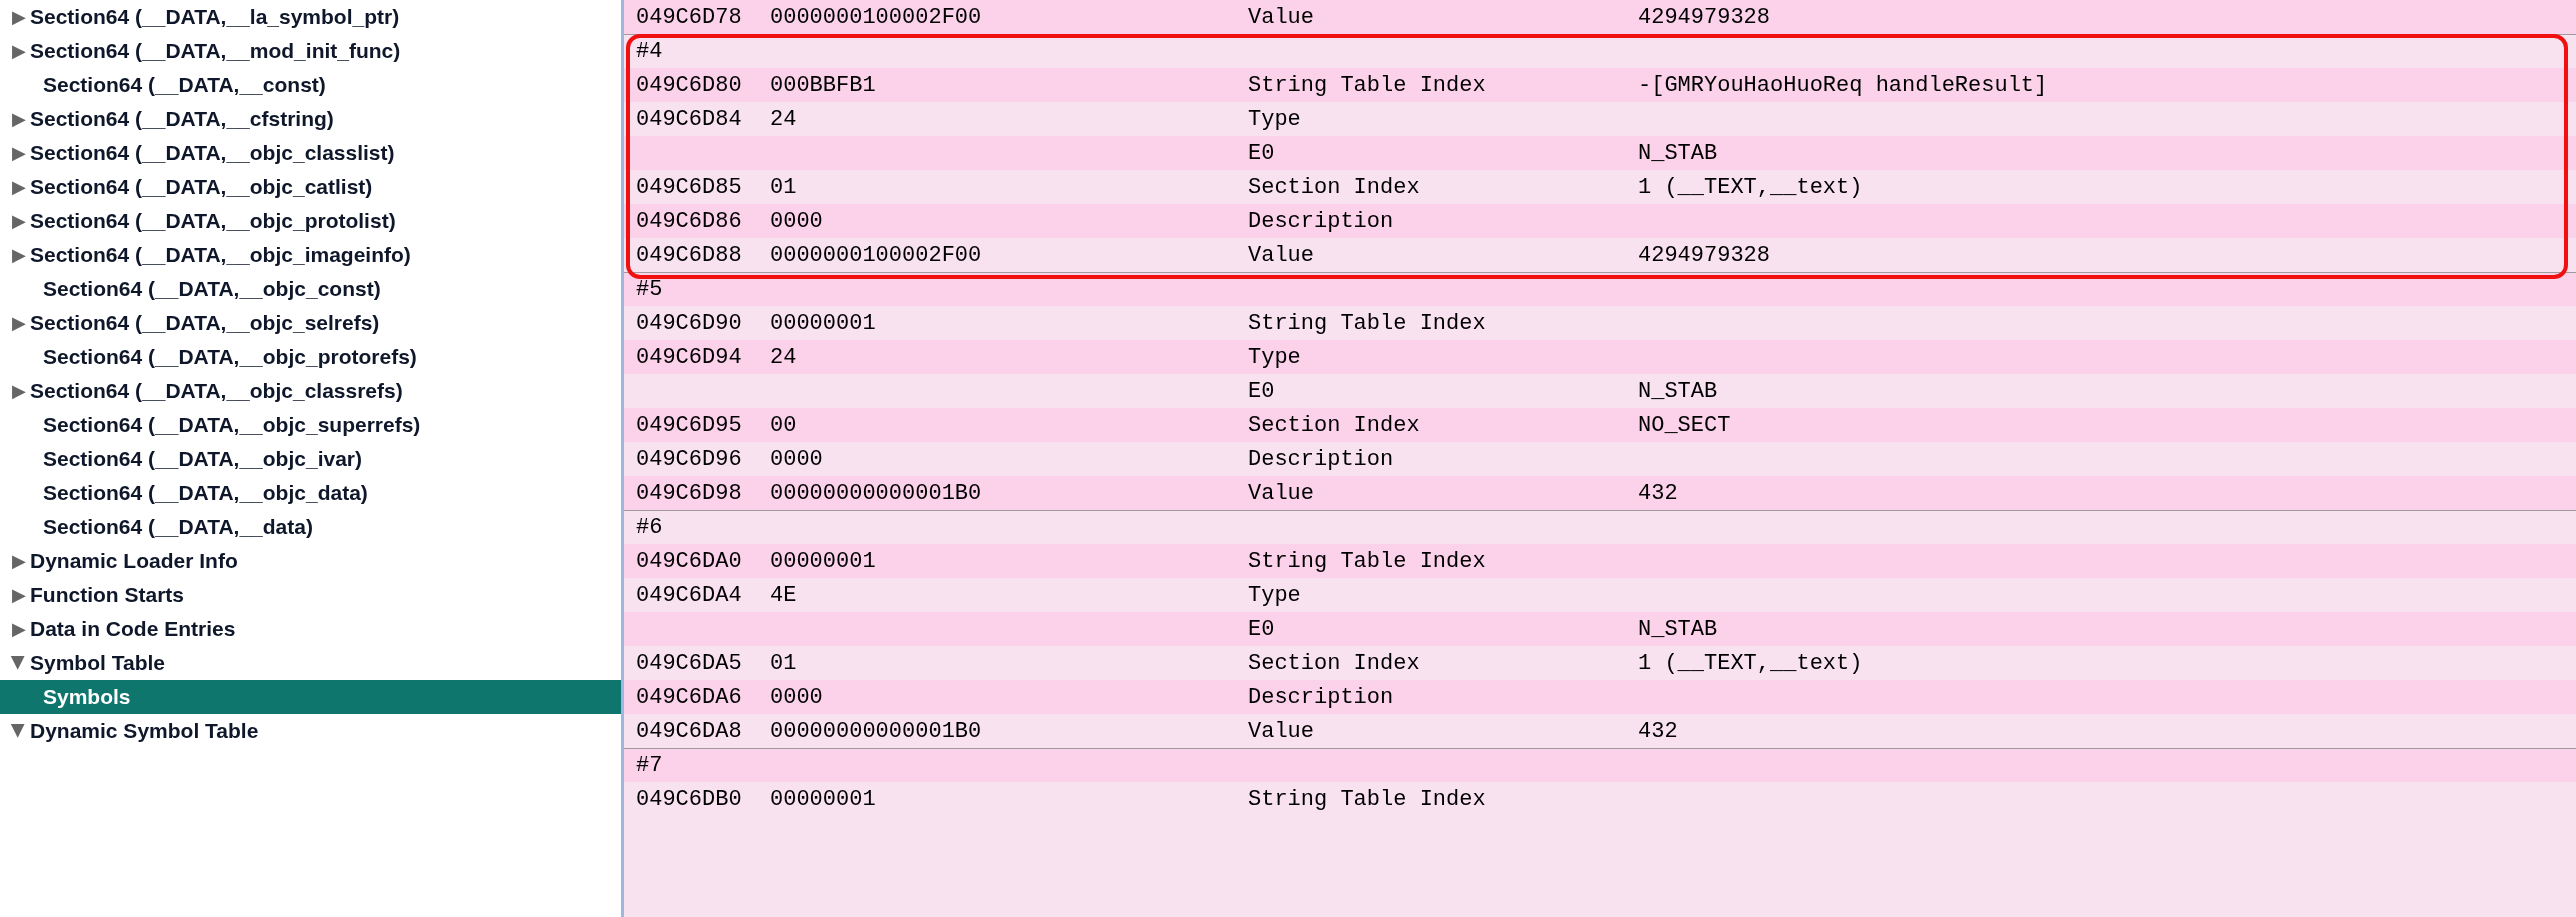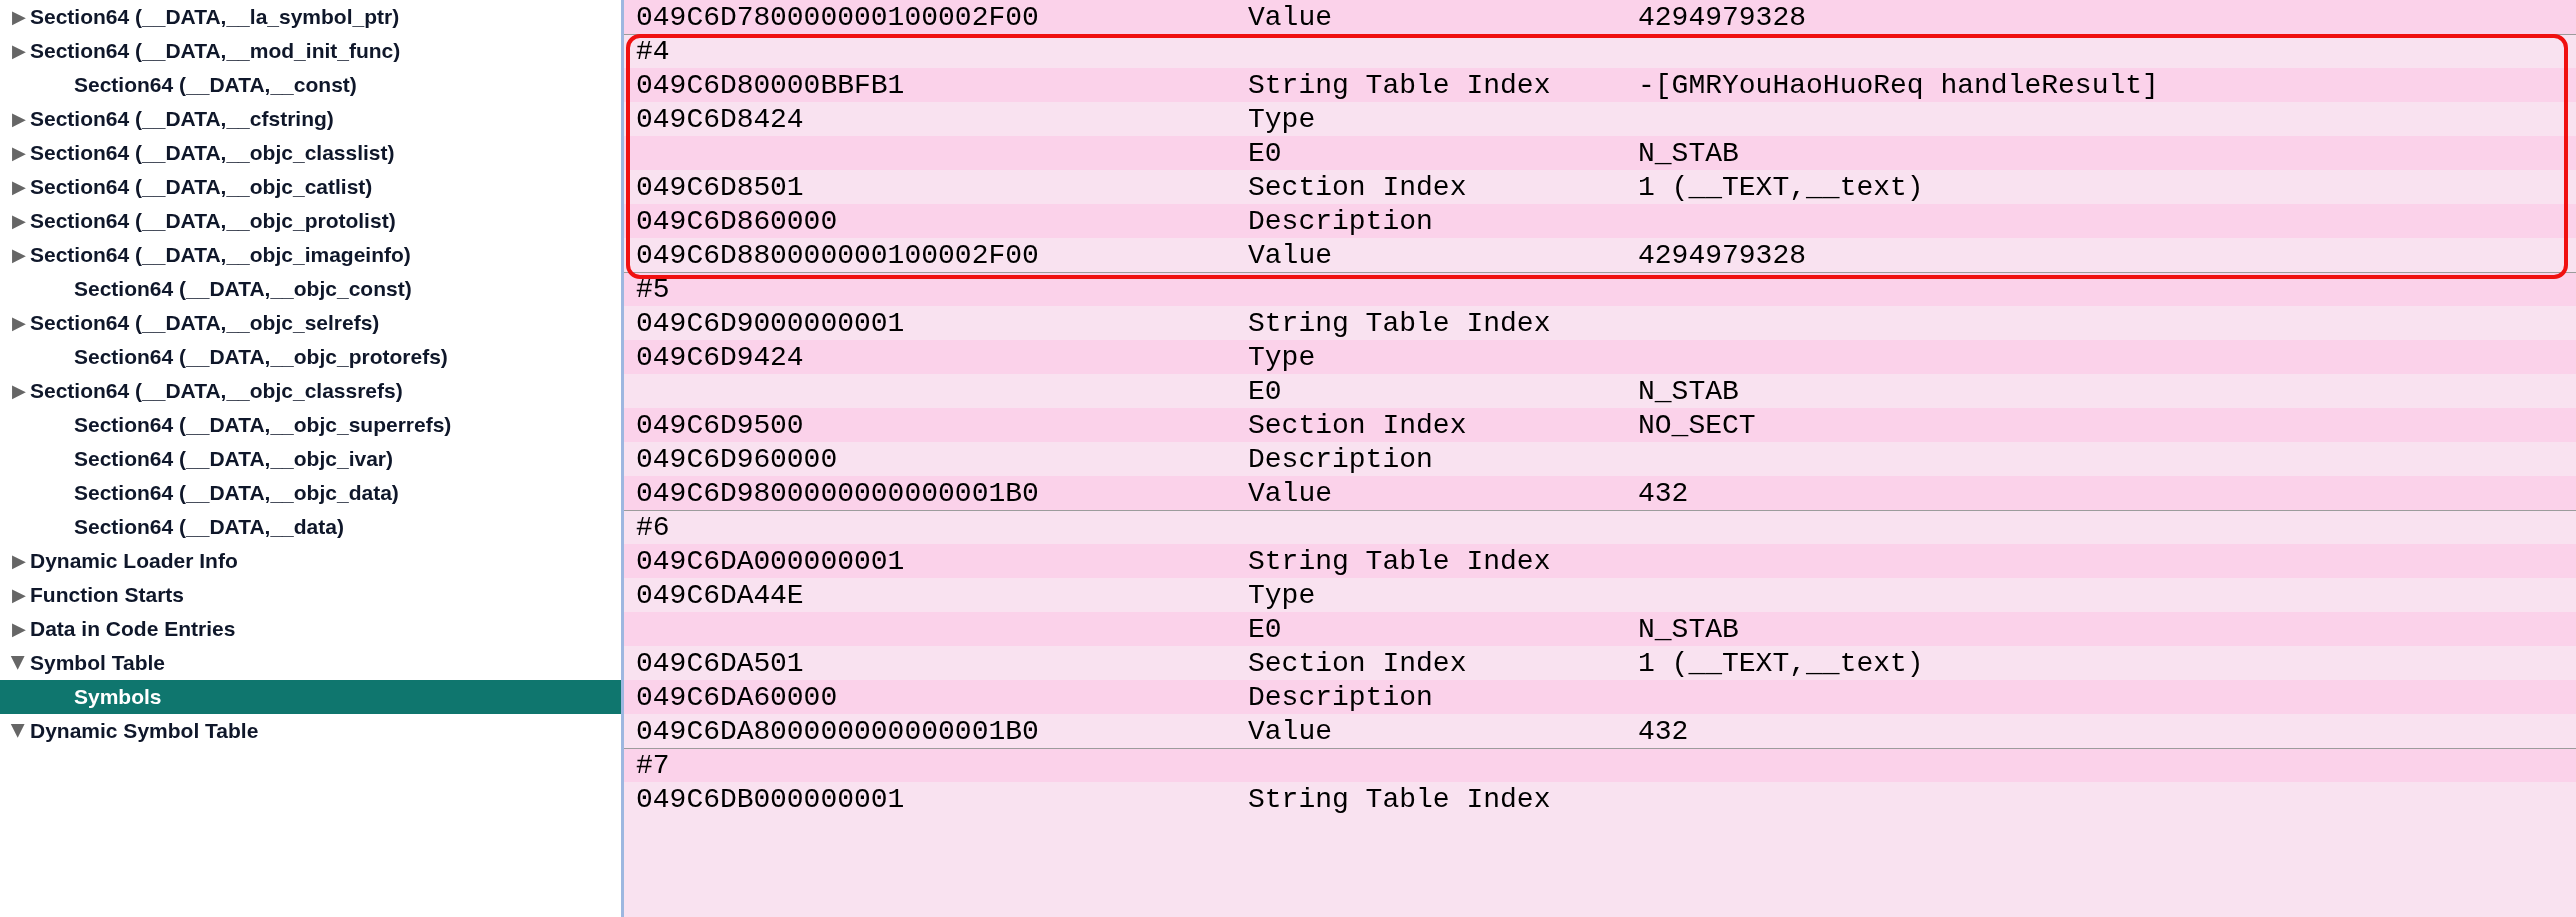--- a/index.html
+++ b/index.html
@@ -29,30 +29,30 @@
     font-size: 18px;
     color: #666;
     transform-origin: center;
     margin-right: 2px;
   }
   .tree-row .arrow.expanded { transform: rotate(90deg); }
   .tree-row .indent { display: inline-block; width: 18px; }
   .tree-row .label { font-weight: 700; color: #0f172a; }
   .tree-row.selected { background: #0f766e; }
   .tree-row.selected .label { color: #fff; }
-  .tree-row.child1 { padding-left: 56px; }
+  .tree-row.child1 { padding-left: 25px; }
 
   
   .detail {
     flex: 1;
     height: 917px;
     background: #F9E2F0;
     overflow: hidden;
     font-family: Menlo, Monaco, "Courier New", monospace;
-    font-size: 28px;
+    font-size: 22px;
     position: relative;
   }
   .drow {
     height: 34px;
     display: flex;
     align-items: center;
     white-space: nowrap;
   }
   .drow.even { background: #FBD2EA; }
   .drow.odd  { background: #F9E2F0; }

